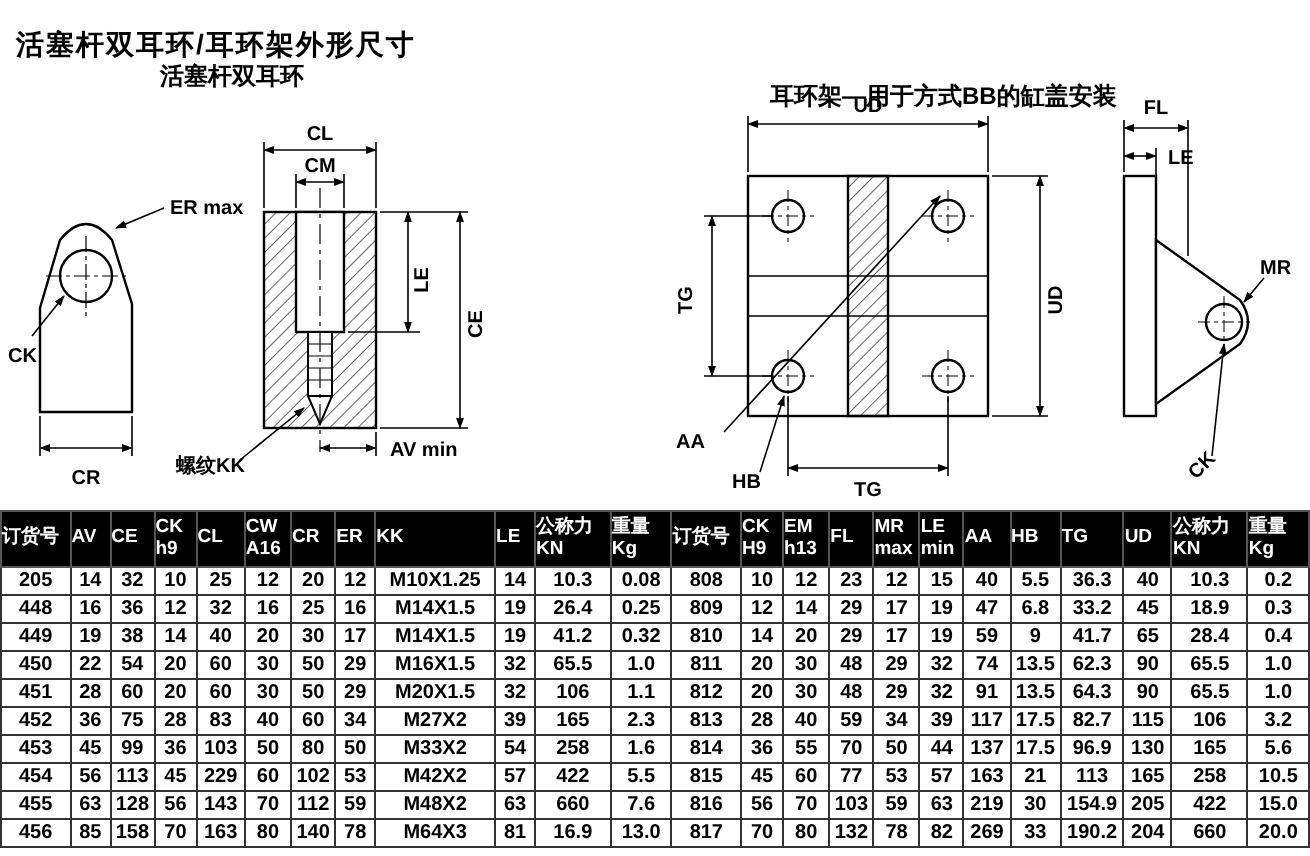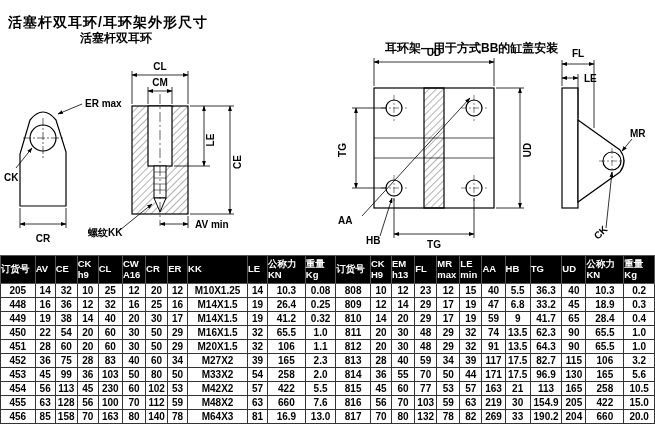--- a/index.html
+++ b/index.html
@@ -425,40 +425,40 @@
         <td>45</td>
         <td>99</td>
         <td>36</td>
         <td>103</td>
         <td>50</td>
         <td>80</td>
         <td>50</td>
         <td>M33X2</td>
         <td>54</td>
         <td>258</td>
-        <td>2.0</td>
+        <td>1.6</td>
         <td>814</td>
         <td>36</td>
         <td>55</td>
         <td>70</td>
         <td>50</td>
         <td>44</td>
-        <td>171</td>
+        <td>137</td>
         <td>17.5</td>
         <td>96.9</td>
         <td>130</td>
         <td>165</td>
         <td>5.6</td>
       </tr>
       <tr>
         <td>454</td>
         <td>56</td>
         <td>113</td>
         <td>45</td>
-        <td>230</td>
+        <td>229</td>
         <td>60</td>
         <td>102</td>
         <td>53</td>
         <td>M42X2</td>
         <td>57</td>
         <td>422</td>
         <td>5.5</td>
         <td>815</td>
         <td>45</td>
         <td>60</td>
@@ -470,21 +470,21 @@
         <td>113</td>
         <td>165</td>
         <td>258</td>
         <td>10.5</td>
       </tr>
       <tr>
         <td>455</td>
         <td>63</td>
         <td>128</td>
         <td>56</td>
-        <td>100</td>
+        <td>143</td>
         <td>70</td>
         <td>112</td>
         <td>59</td>
         <td>M48X2</td>
         <td>63</td>
         <td>660</td>
         <td>7.6</td>
         <td>816</td>
         <td>56</td>
         <td>70</td>

